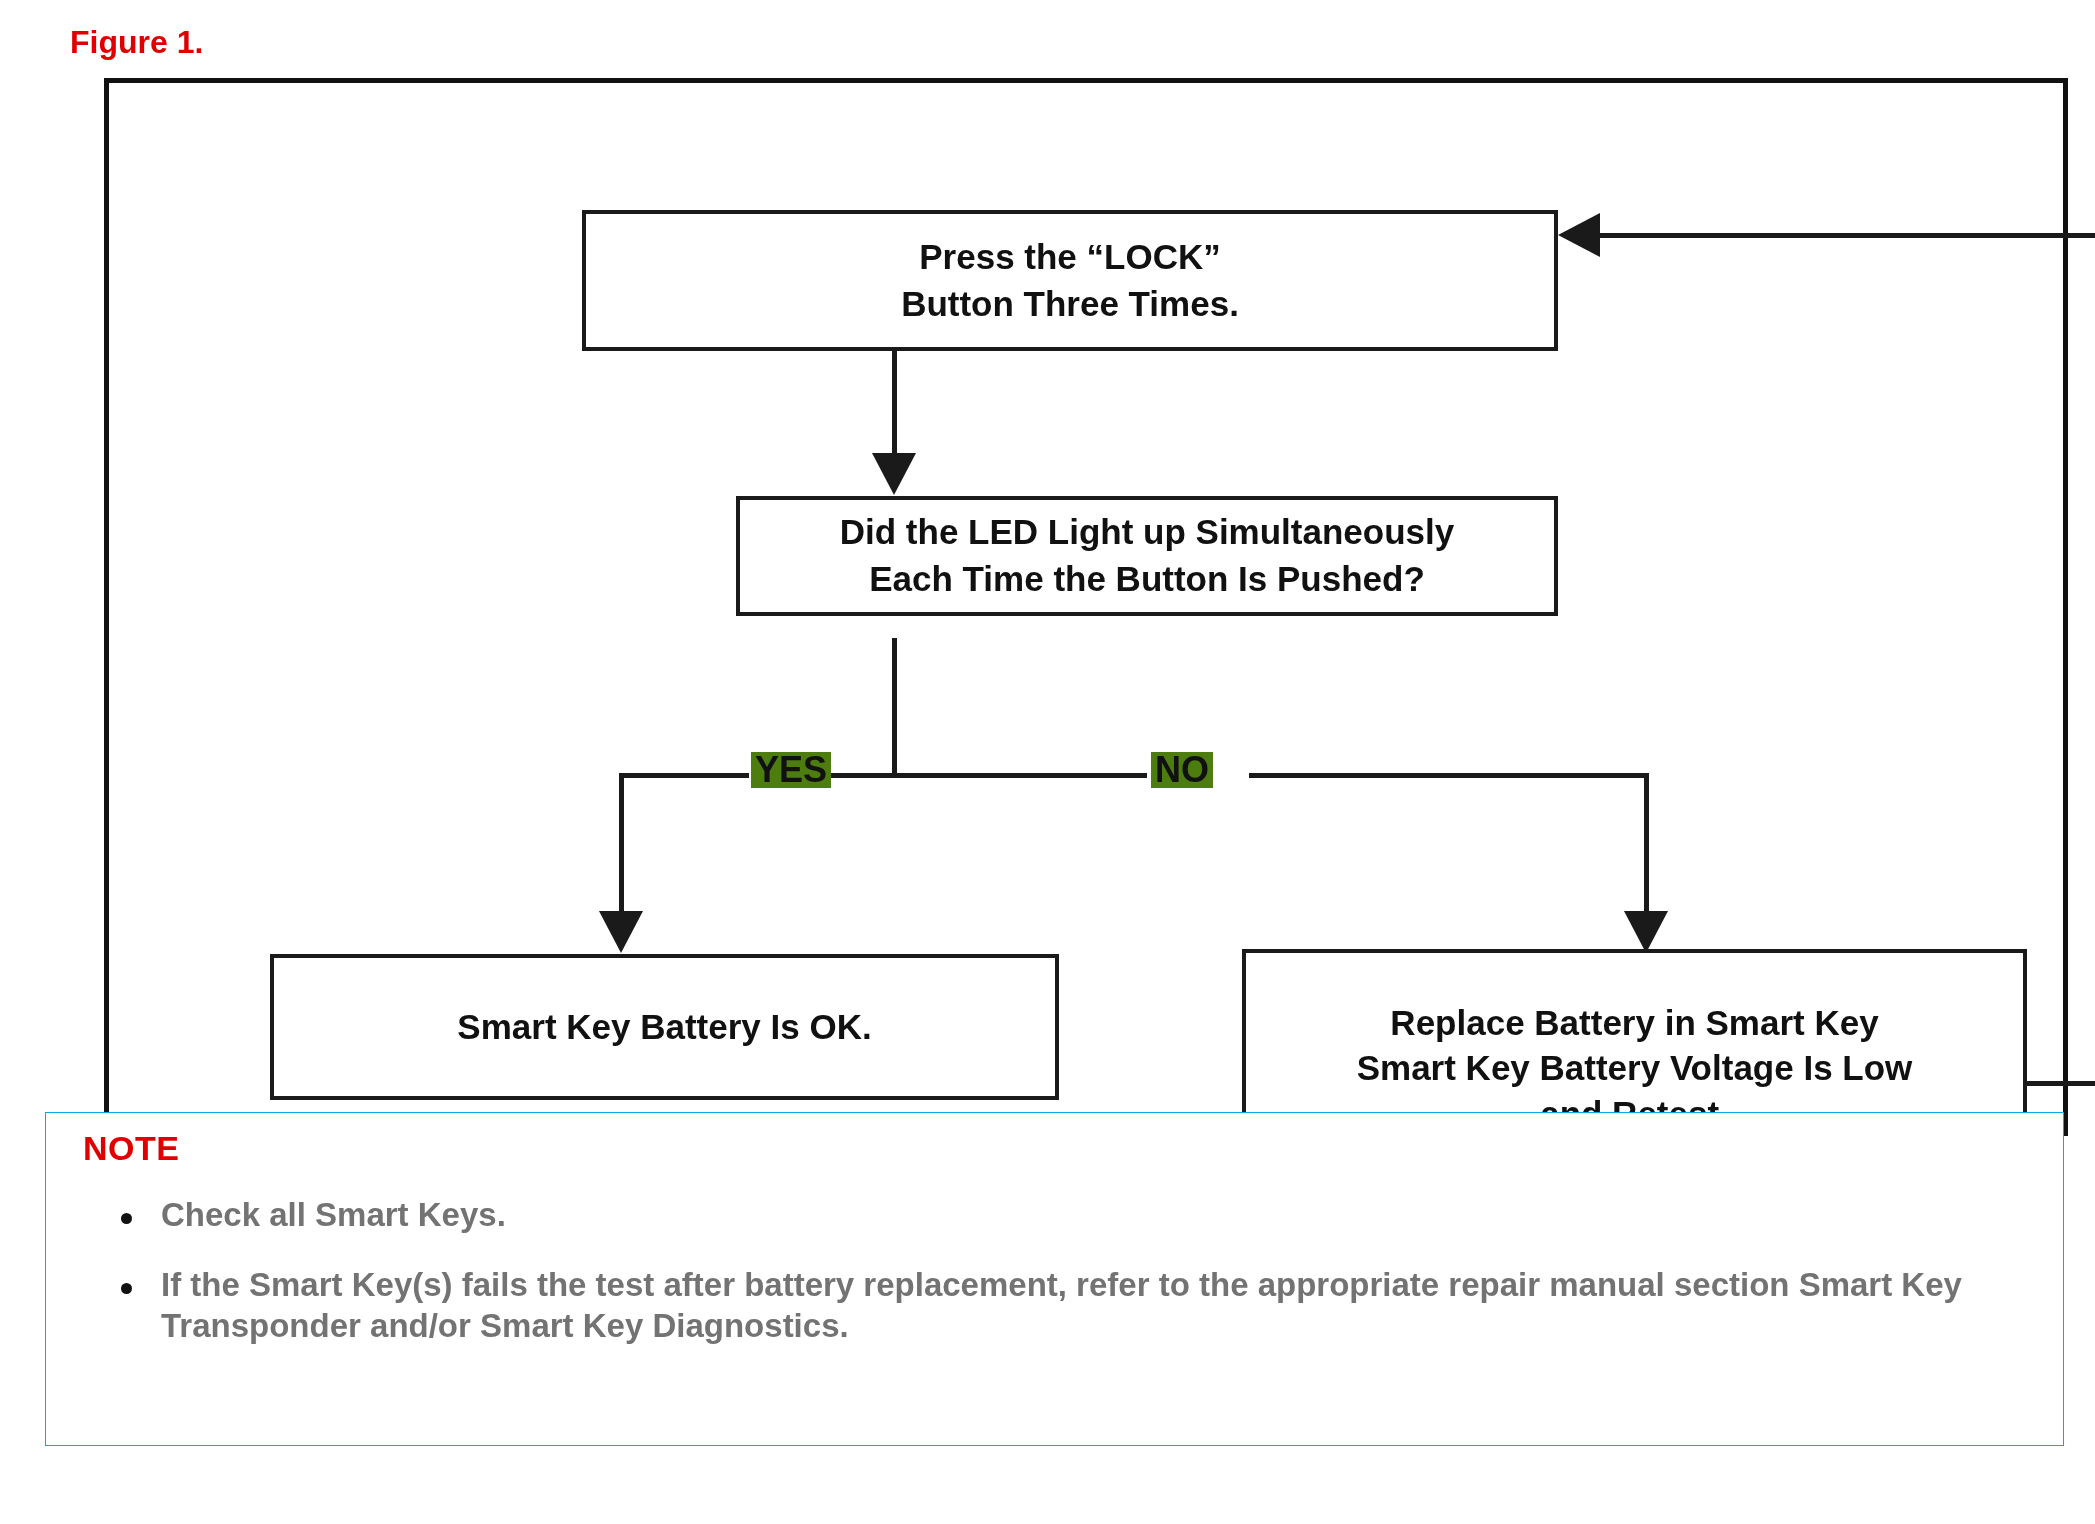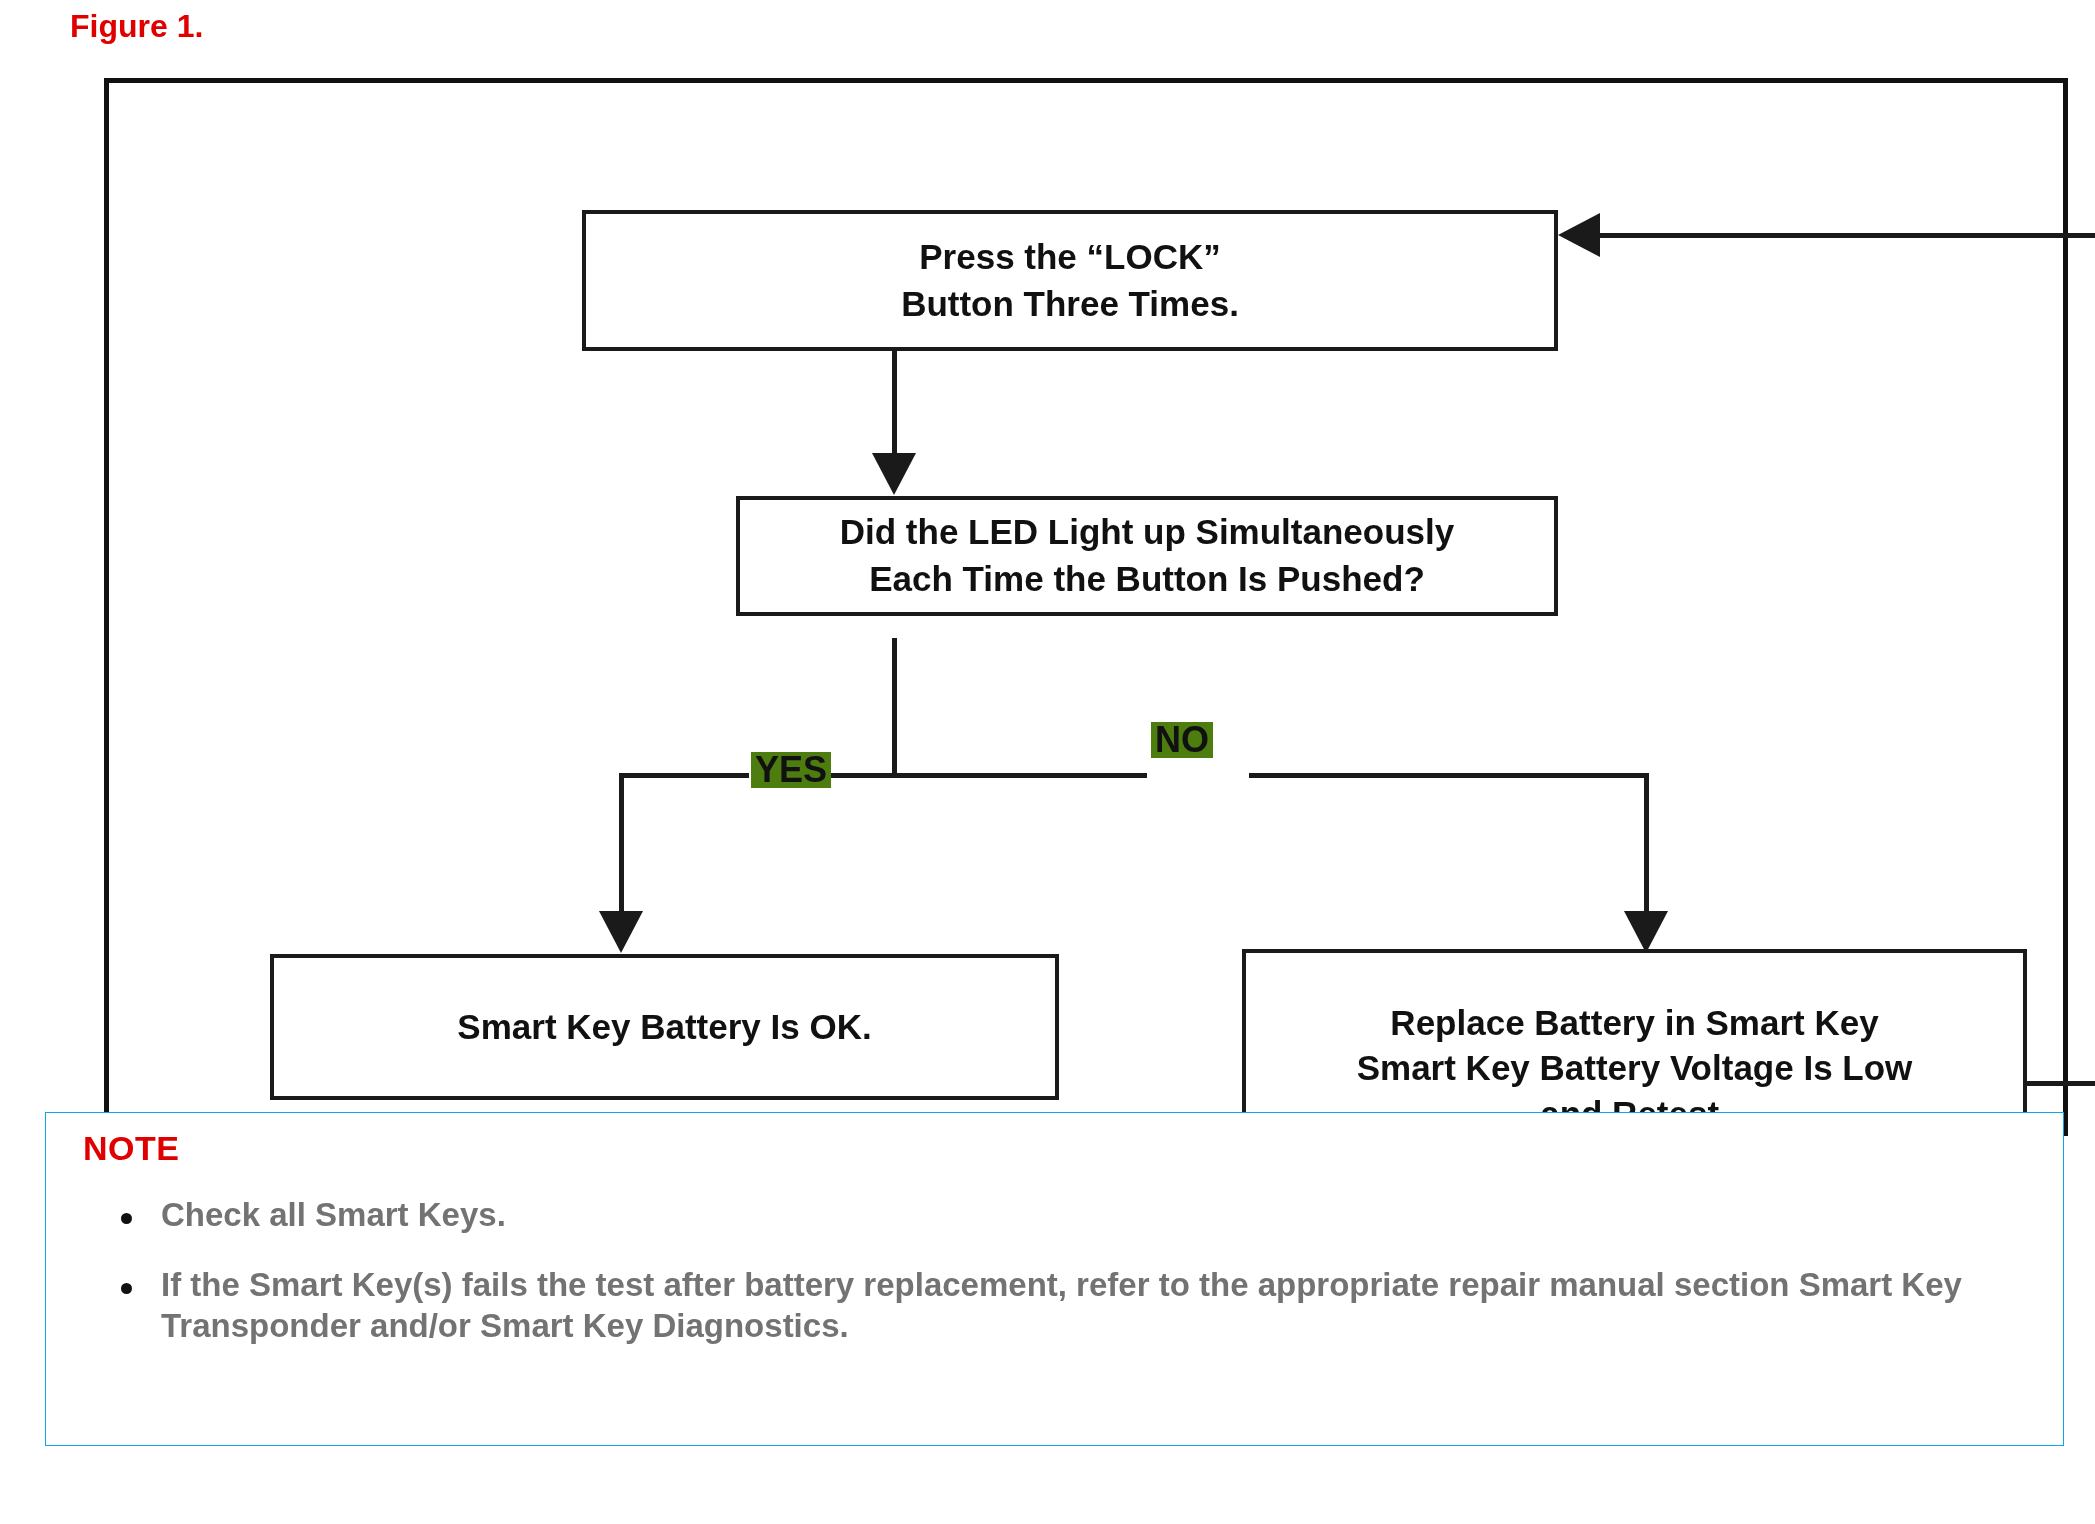--- a/index.html
+++ b/index.html
@@ -12,21 +12,21 @@
     height: 1524px;
     position: relative;
     font-family: "Liberation Sans", sans-serif;
     -webkit-font-smoothing: antialiased;
   }
 
   
   #figure-caption {
     position: absolute;
     left: 70px;
-    top: 8px;
+    top: 24px;
     font-size: 32px;
     font-weight: bold;
     color: #e00000;
     letter-spacing: 0px;
     white-space: nowrap;
   }
 
   
   #flowchart-frame {
     position: absolute;
@@ -154,21 +154,21 @@
     position: absolute;
     font-size: 36px;
     font-weight: bold;
     color: #111111;
     background: #4d7c0f;
     line-height: 1;
     padding: 0 4px;
     white-space: nowrap;
   }
   #label-yes { left: 642px; top: 669px; }
-  #label-no  { left: 1042px; top: 639px; }
+  #label-no  { left: 1042px; top: 669px; }
 
   
   #note-panel {
     position: absolute;
     left: 45px;
     top: 1112px;
     width: 2019px;
     height: 334px;
     box-sizing: border-box;
     border: 1px solid #0ea5e9;

